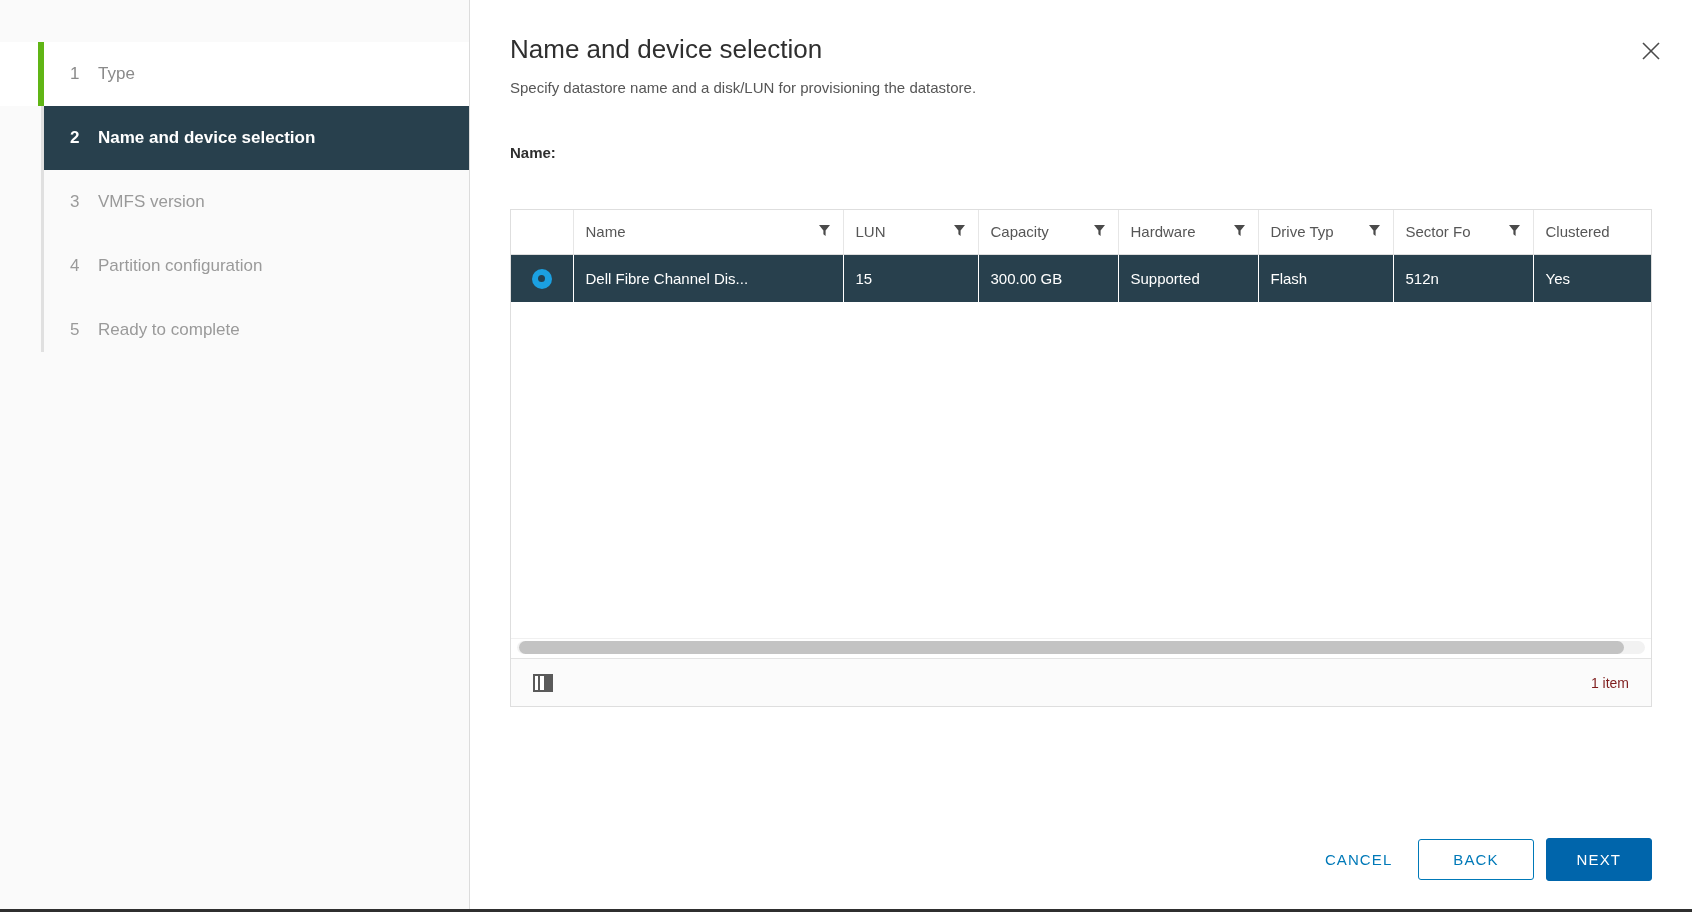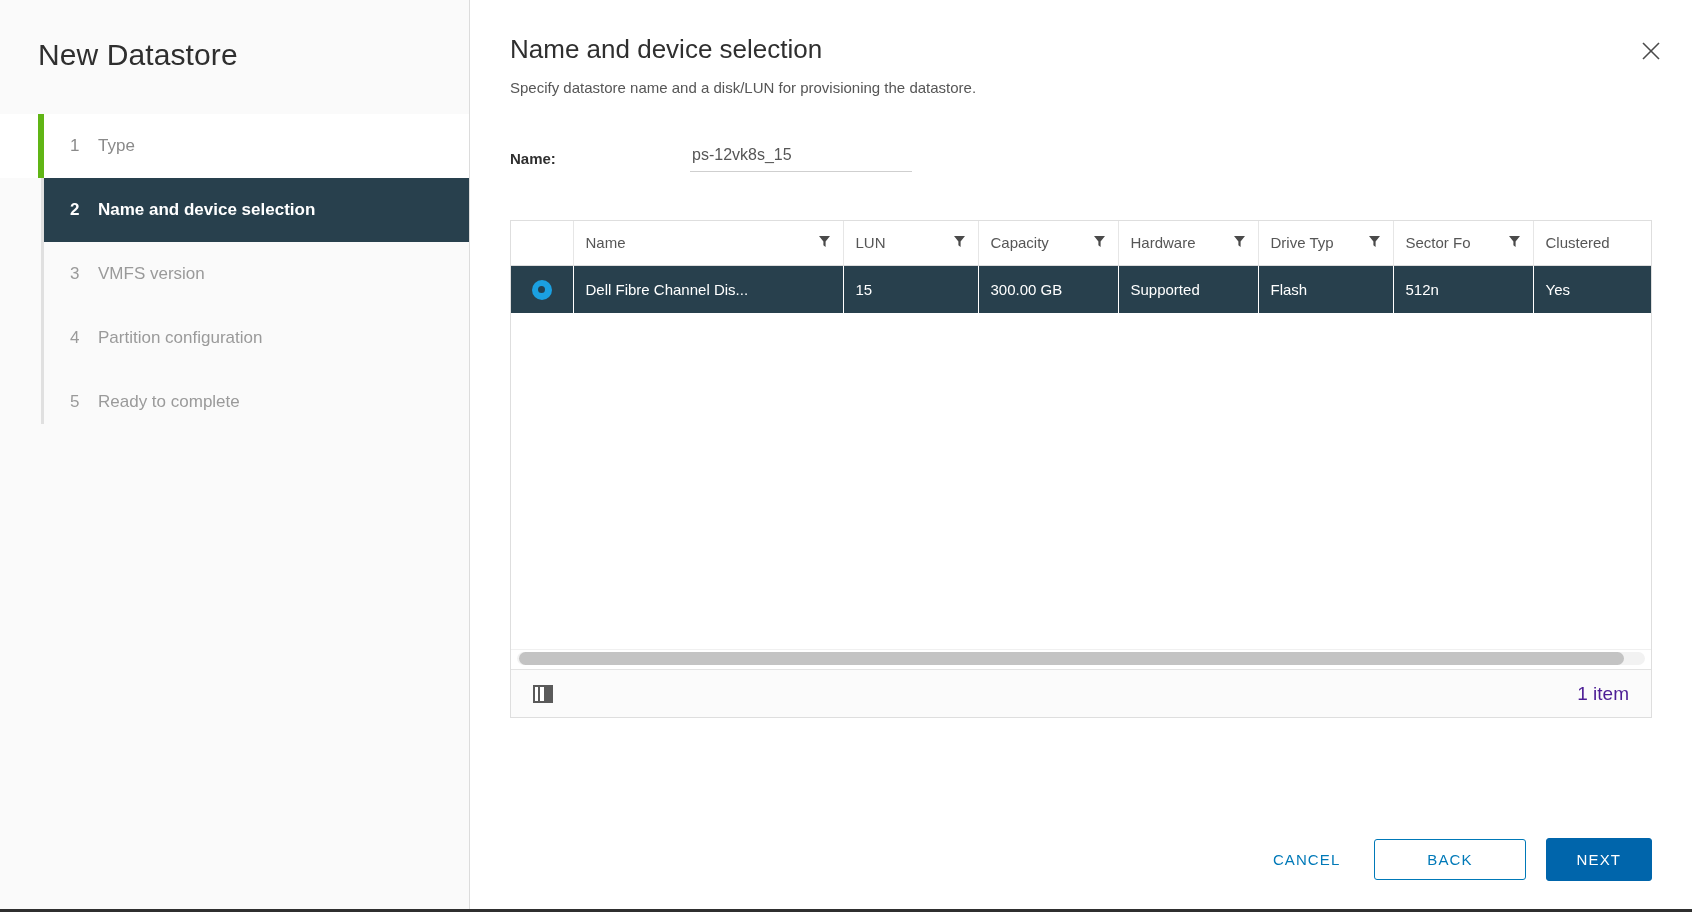--- a/index.html
+++ b/index.html
@@ -235,64 +235,63 @@
   .col-picker {
     width: 20px; height: 18px;
     border: 2px solid #5a5a5a;
     display: flex;
     cursor: pointer;
   }
   .col-picker i { display:block; height:100%; }
   .col-picker i.a { width: 33%; background: #ffffff; border-right: 2px solid #5a5a5a; }
   .col-picker i.b { width: 33%; background: #ffffff; border-right: 2px solid #5a5a5a; }
   .col-picker i.c { width: 34%; background: #5a5a5a; }
-  .item-count { font-size: 19px; color: #4c1d95; }
+  .item-count { font-size: 14px; color: #7f1d1d; }
 
   
   .footer {
     position: absolute;
     right: 40px;
     bottom: 28px;
     display: flex;
     align-items: center;
-    gap: 20px;
+    gap: 12px;
   }
   .btn {
     font-family: "Liberation Sans", sans-serif;
     font-size: 15px;
     letter-spacing: 1.1px;
     cursor: pointer;
     border-radius: 3px;
   }
   .btn-link {
     background: transparent;
     border: none;
     color: #0079b8;
     padding: 10px 14px;
   }
   .btn-outline {
     background: #ffffff;
     border: 1px solid #0079b8;
     color: #0079b8;
-    padding: 11px 52px;
+    padding: 11px 34px;
   }
   .btn-primary {
     background: #0065ab;
     border: 1px solid #0065ab;
     color: #ffffff;
     padding: 12px 30px;
   }
 </style>
 </head>
 <body>
 
 <div class="dialog">
 
   <aside class="sidebar">
-    <div class="wizard-title">New Datastore</div>
     <nav class="steps">
       <div class="rail"></div>
 
       <div class="step done">
         <span class="num">1</span>
         <span class="lbl">Type</span>
       </div>
 
       <div class="step current">
         <span class="num">2</span>
@@ -323,21 +322,20 @@
         <line x1="3" y1="3" x2="19" y2="19" stroke="#4a4a4a" stroke-width="1.6"></line>
         <line x1="19" y1="3" x2="3" y2="19" stroke="#4a4a4a" stroke-width="1.6"></line>
       </svg>
     </div>
 
     <h1 class="page-title">Name and device selection</h1>
     <p class="page-sub">Specify datastore name and a disk/LUN for provisioning the datastore.</p>
 
     <div class="name-row">
       <label class="name-label">Name:</label>
-      <input class="name-input" type="text" value="ps-12vk8s_15" style="">
     </div>
 
     <div class="grid">
       <div class="grid-scroll">
         <table class="dev">
           <colgroup>
             <col style="width:62px">
               <col style="width:270px">
               <col style="width:135px">
             <col style="width:140px">

